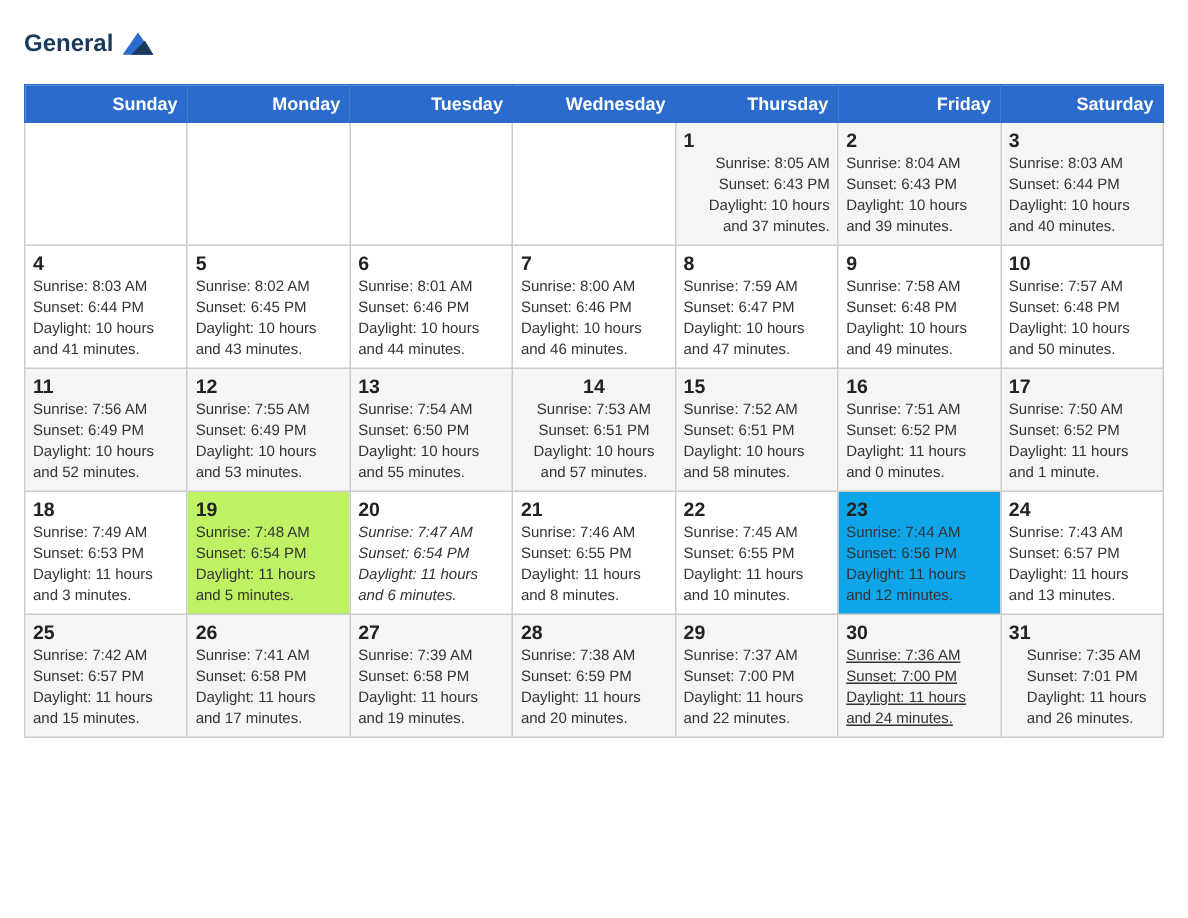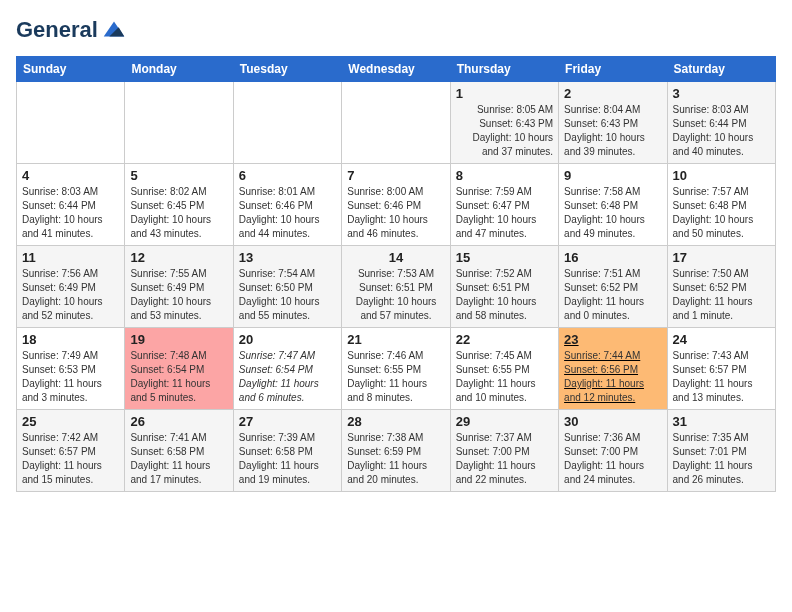--- a/index.html
+++ b/index.html
@@ -15,21 +15,21 @@
       justify-content: space-between;
       align-items: flex-start;
       margin-bottom: 12px;
     }
     .logo {
       display: flex;
       align-items: center;
       gap: 0;
     }
     .logo-text {
-      font-size: 22px;
+      font-size: 16px;
       font-weight: bold;
       color: #1a1a2e;
       line-height: 1.1;
     }
     .logo-blue { color: #2a6bcc; }
     .logo-icon {
       width: 28px;
       height: 28px;
       margin-left: 2px;
     }
@@ -46,21 +46,21 @@
       color: #555;
     }
     .calendar {
       width: 100%;
       border-collapse: collapse;
       font-size: 10.5px;
     }
     .calendar th {
       background: #2a6bcc;
       color: #fff;
-      text-align: left;
+      text-align: right;
       padding: 5px 6px;
       font-size: 12px;
       font-weight: bold;
       border: 1px solid #2a6bcc;
     }
     .calendar td {
       border: 1px solid #ccc;
       vertical-align: top;
       padding: 4px 5px;
       width: calc(100%/7);
@@ -256,21 +256,21 @@
         </td>
       </tr>
       <tr>
         <td style="background: rgb(255, 255, 255);">
           <span class="day-num">18</span>
           <div class="day-info" style="white-space: pre-line;">Sunrise: 7:49 AM
 Sunset: 6:53 PM
 Daylight: 11 hours
 and 3 minutes.</div>
         </td>
-        <td style="background: #fca5a5;">
+        <td style="background: #bef264;">
           <span class="day-num">19</span>
           <div class="day-info" style="white-space: pre-line;">Sunrise: 7:48 AM
 Sunset: 6:54 PM
 Daylight: 11 hours
 and 5 minutes.</div>
         </td>
         <td style="background: rgb(255, 255, 255);">
           <span class="day-num">20</span>
           <div class="day-info" style="white-space: pre-line; font-style: italic;">Sunrise: 7:47 AM
 Sunset: 6:54 PM
@@ -284,21 +284,21 @@
 Daylight: 11 hours
 and 8 minutes.</div>
         </td>
         <td style="background: rgb(255, 255, 255);">
           <span class="day-num">22</span>
           <div class="day-info" style="white-space: pre-line;">Sunrise: 7:45 AM
 Sunset: 6:55 PM
 Daylight: 11 hours
 and 10 minutes.</div>
         </td>
-        <td style="background: #fdba74; text-decoration: underline;">
+        <td style="background: #0ea5e9;">
           <span class="day-num">23</span>
           <div class="day-info" style="white-space: pre-line;">Sunrise: 7:44 AM
 Sunset: 6:56 PM
 Daylight: 11 hours
 and 12 minutes.</div>
         </td>
         <td style="background: rgb(255, 255, 255);">
           <span class="day-num">24</span>
           <div class="day-info" style="white-space: pre-line;">Sunrise: 7:43 AM
 Sunset: 6:57 PM
@@ -337,27 +337,27 @@
         </td>
         <td style="background: rgb(245, 245, 245);">
           <span class="day-num">29</span>
           <div class="day-info" style="white-space: pre-line;">Sunrise: 7:37 AM
 Sunset: 7:00 PM
 Daylight: 11 hours
 and 22 minutes.</div>
         </td>
         <td style="background: rgb(245, 245, 245);">
           <span class="day-num">30</span>
-          <div class="day-info" style="white-space: pre-line;">Sunrise: 7:36 AM
+          <div class="day-info" style="white-space: pre-line; text-decoration: underline;">Sunrise: 7:36 AM
 Sunset: 7:00 PM
 Daylight: 11 hours
 and 24 minutes.</div>
         </td>
         <td style="background: rgb(245, 245, 245);">
           <span class="day-num">31</span>
-          <div class="day-info" style="white-space: pre-line;">Sunrise: 7:35 AM
+          <div class="day-info" style="white-space: pre-line; margin-left: 12px;">Sunrise: 7:35 AM
 Sunset: 7:01 PM
 Daylight: 11 hours
 and 26 minutes.</div>
         </td>
       </tr>
     </tbody>
 </table>
 
 </body></html>

